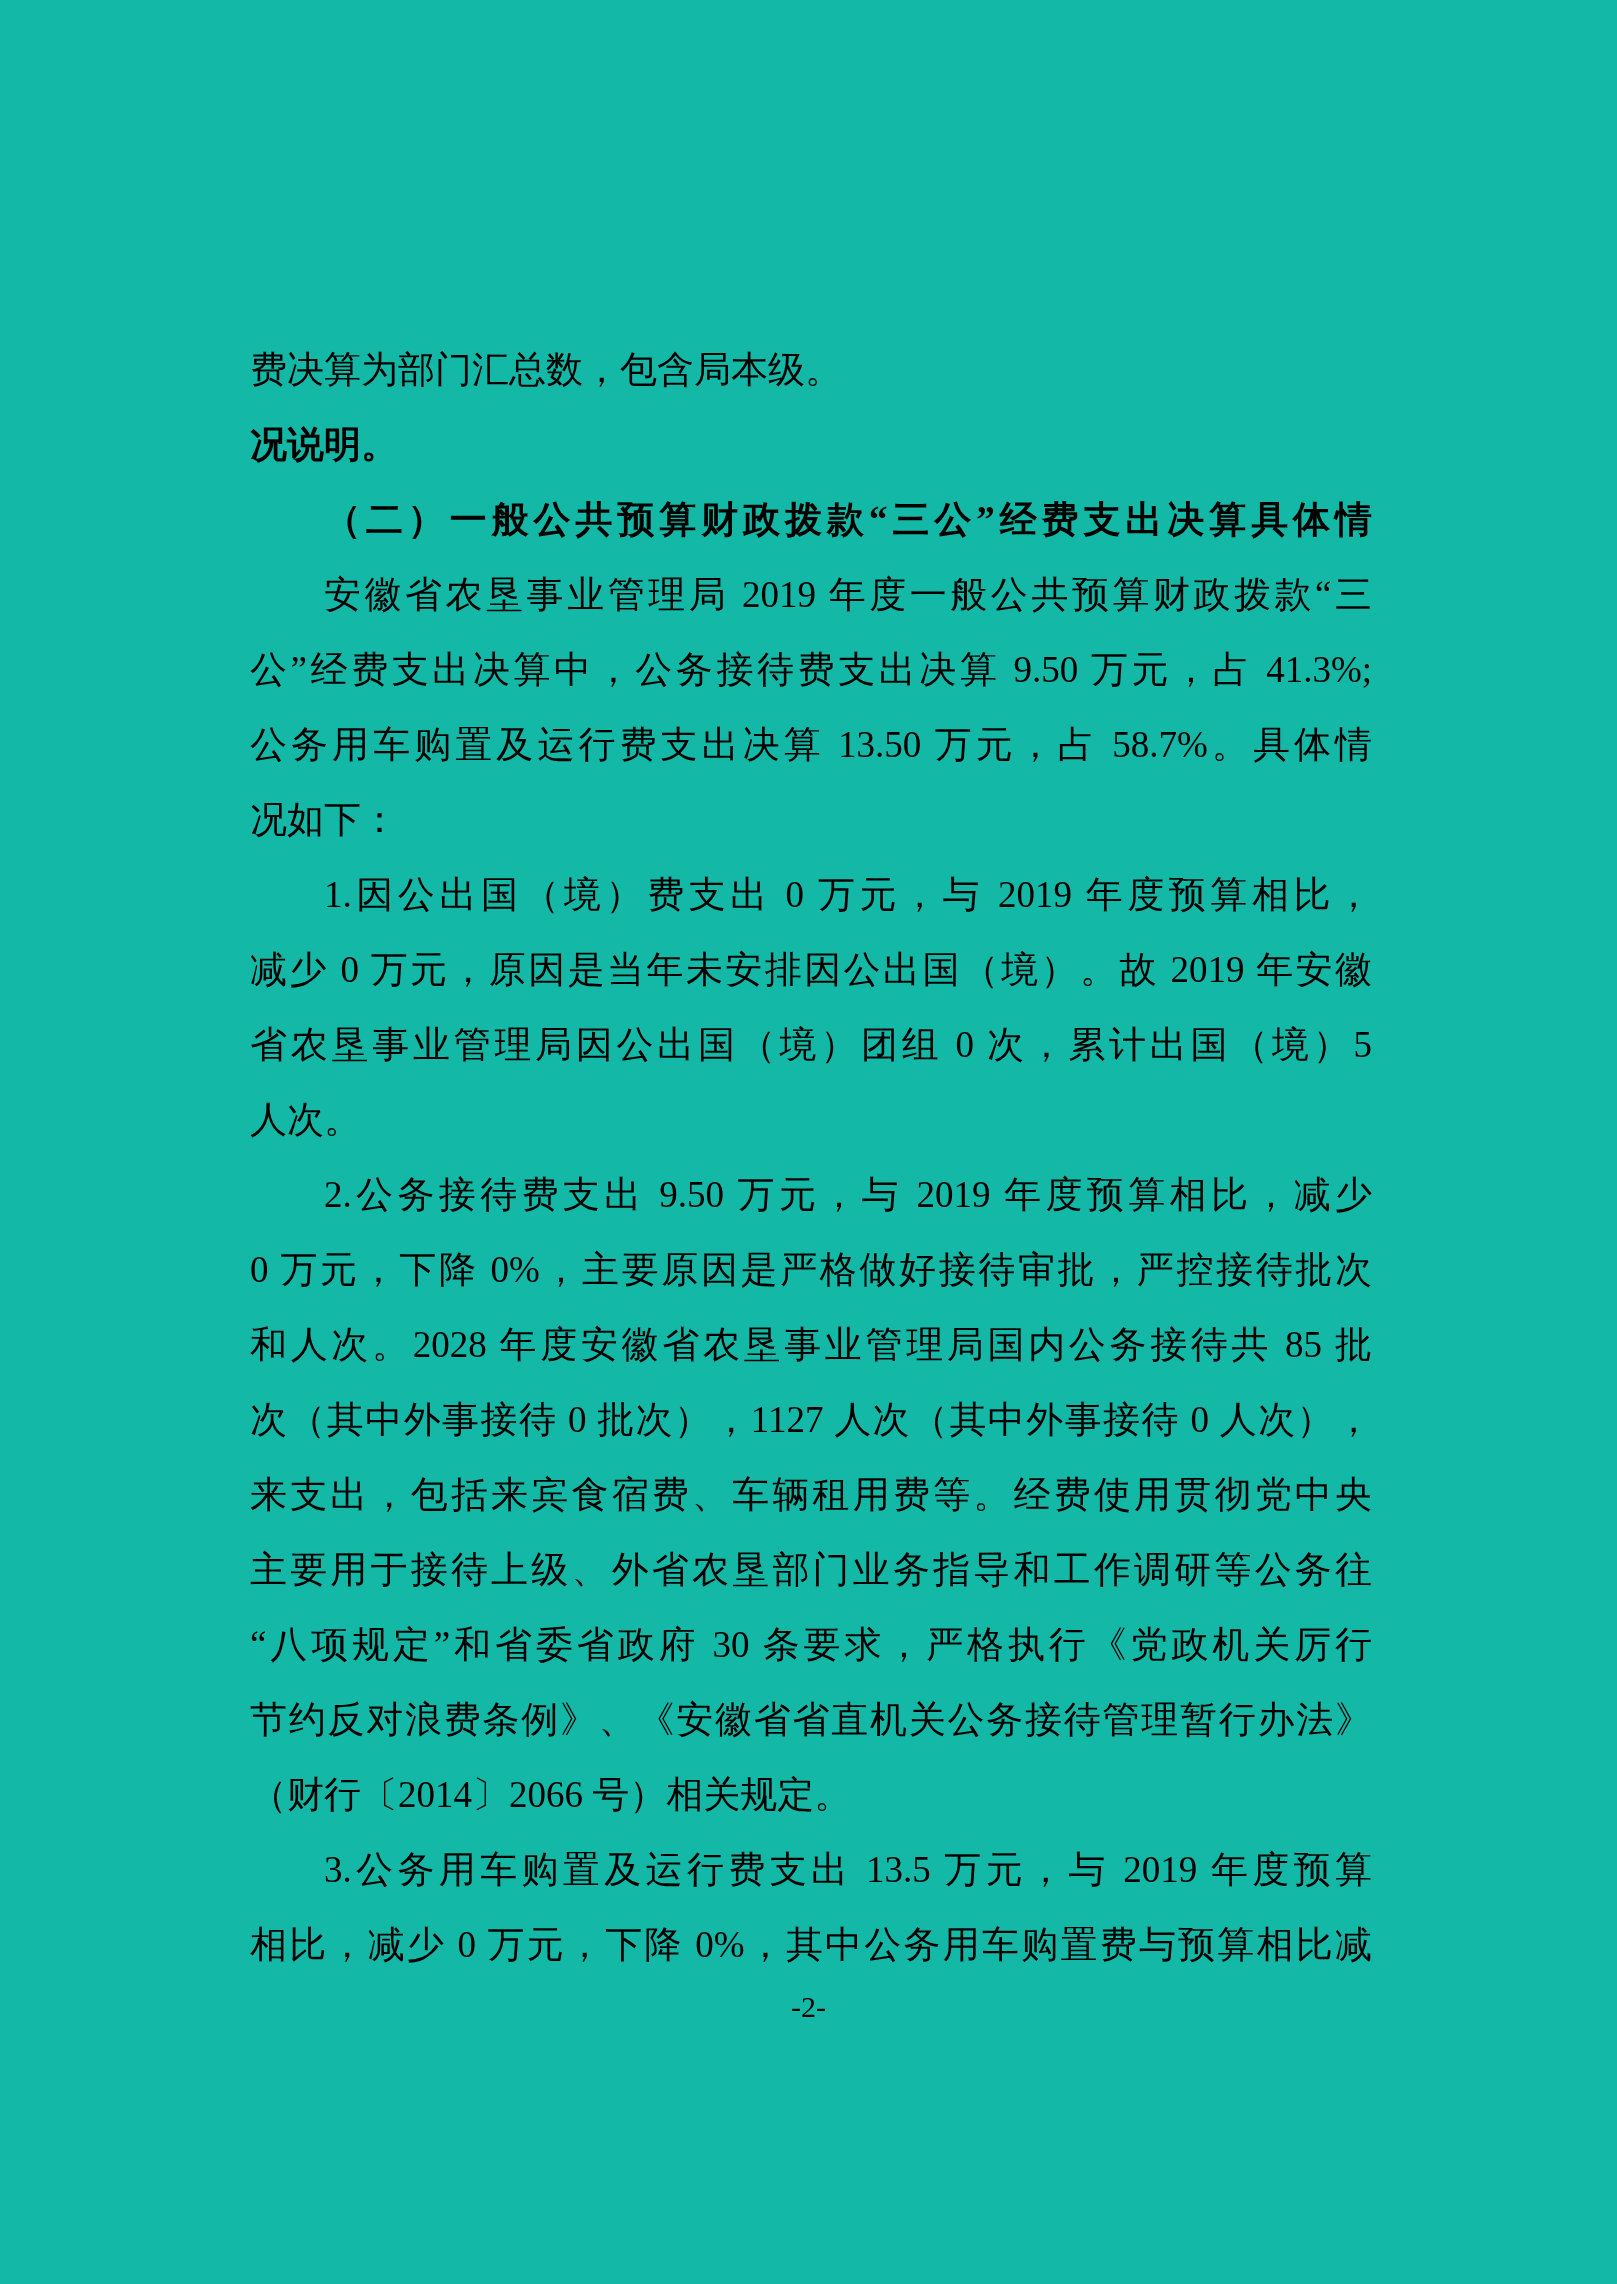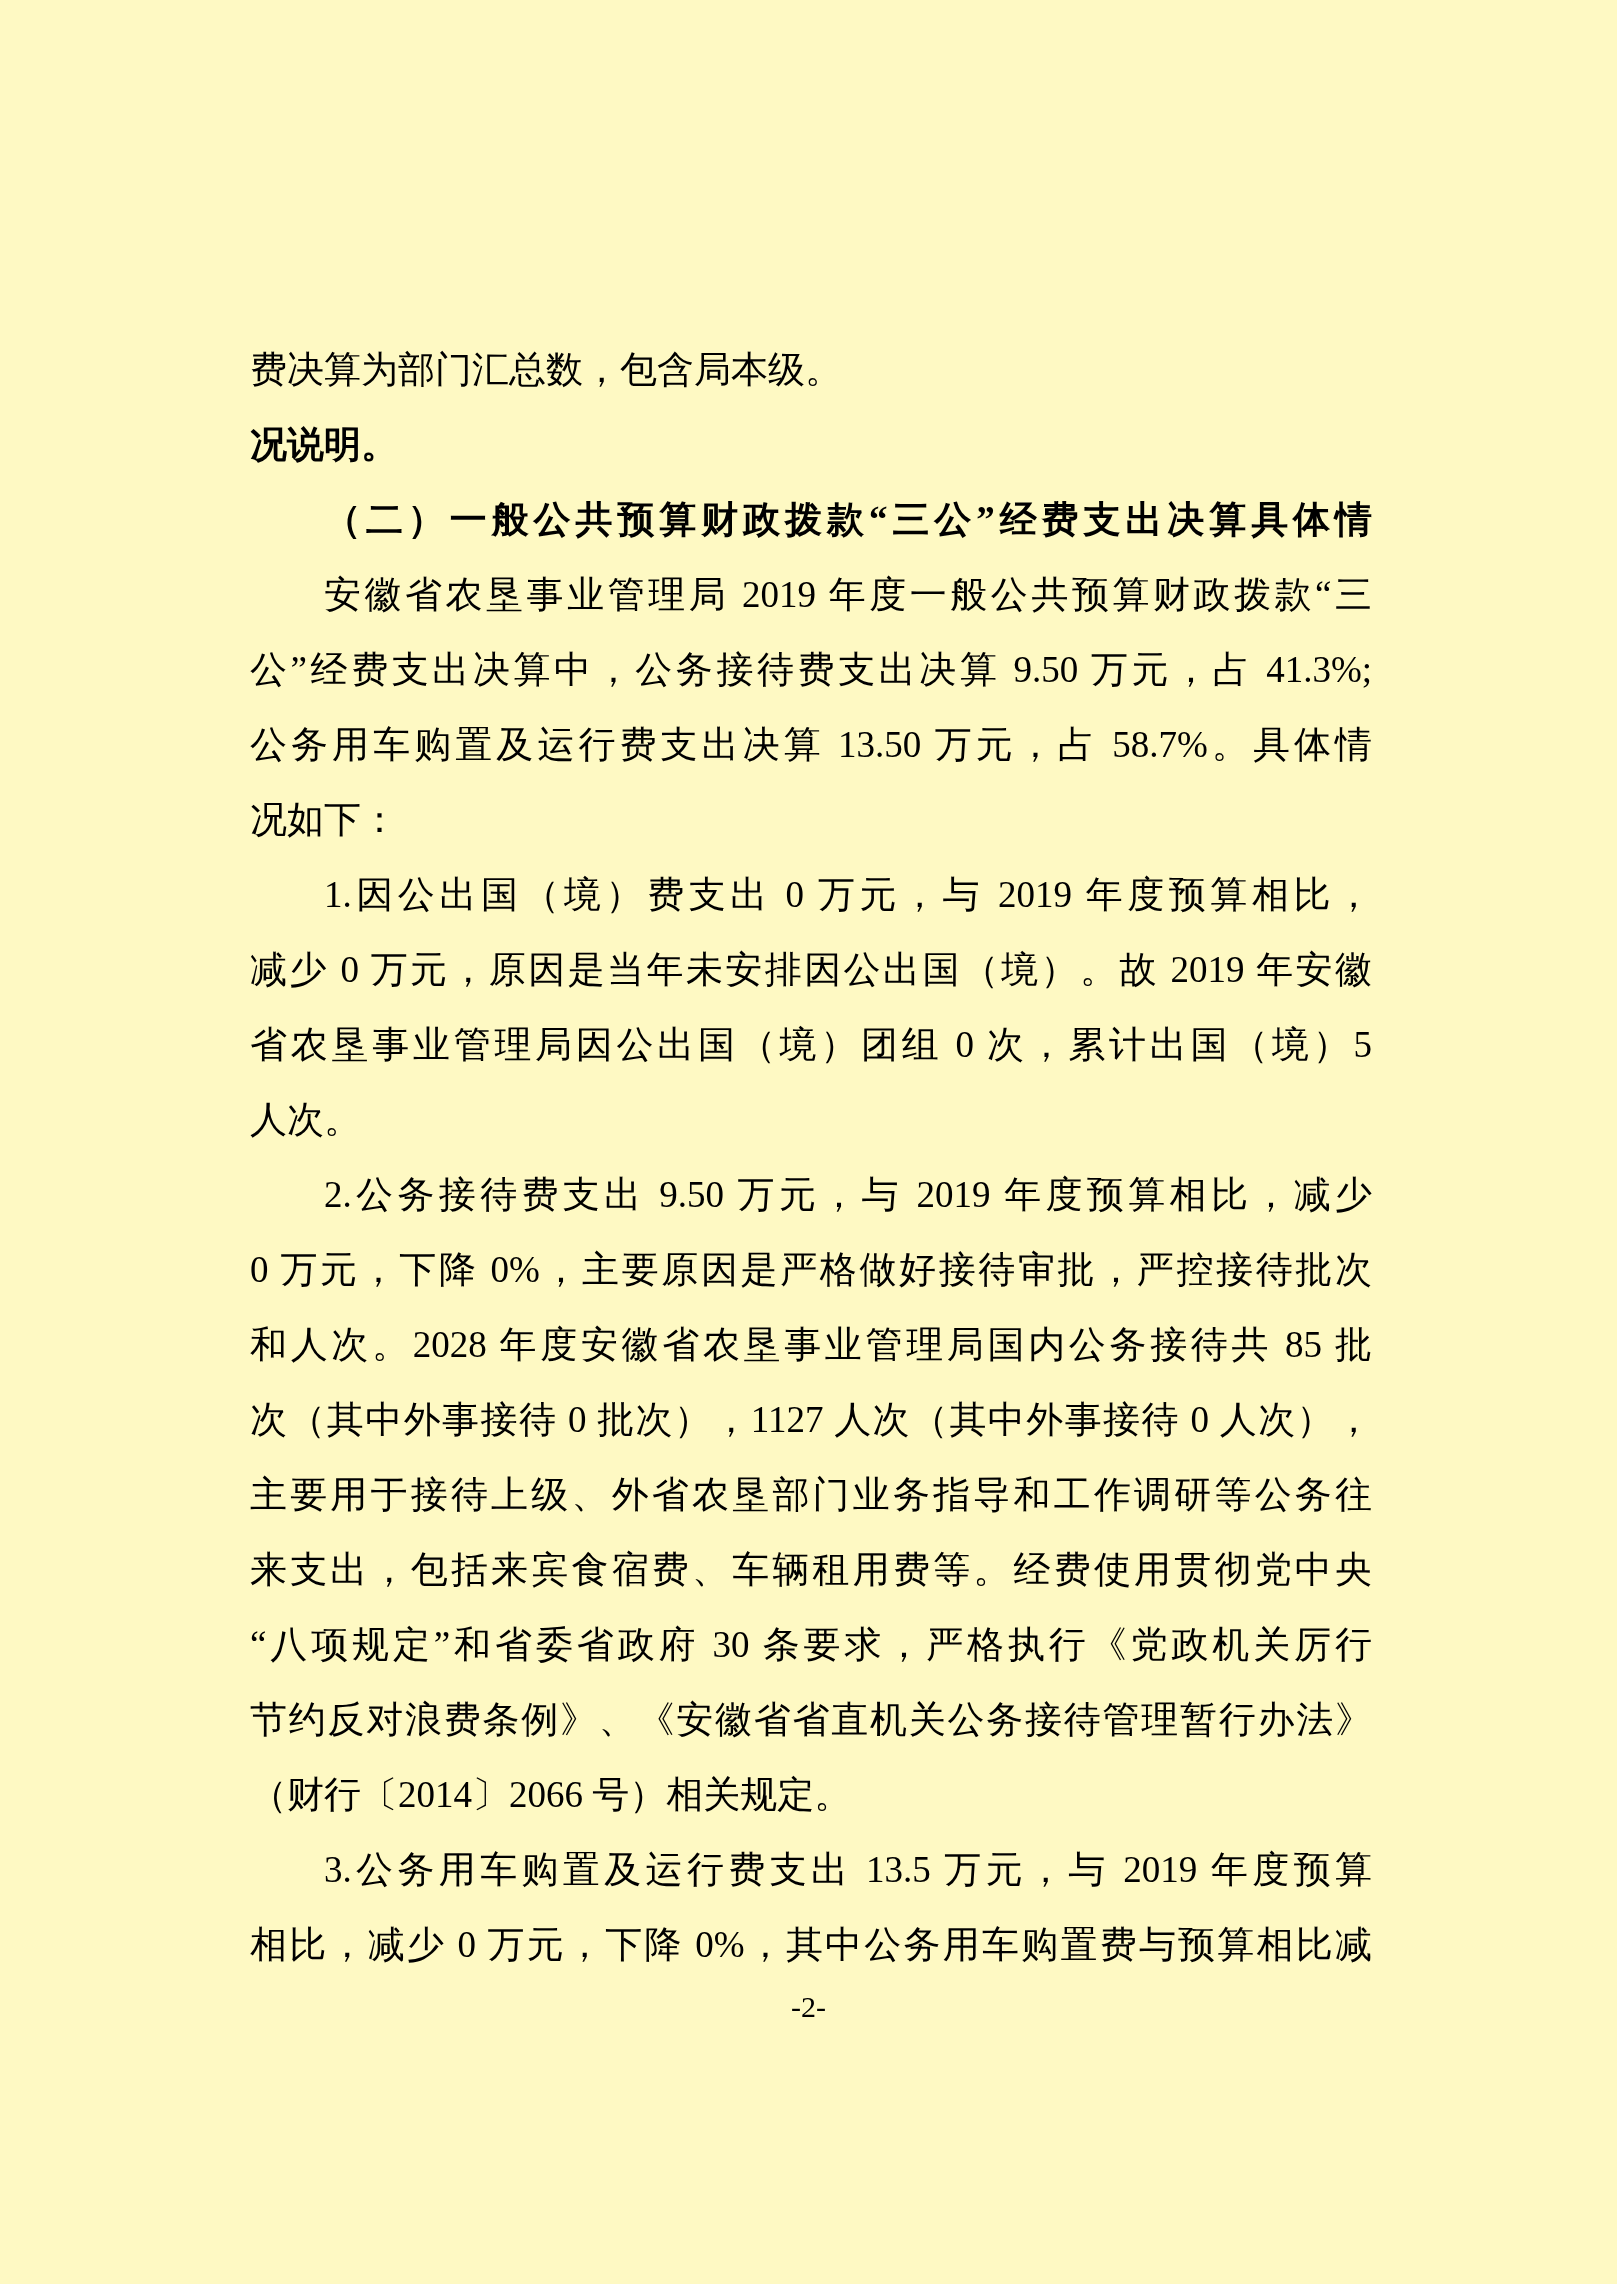--- a/index.html
+++ b/index.html
@@ -4,21 +4,21 @@
 <style>
   html, body {
     margin: 0;
     padding: 0;
     background: #ffffff;
   }
   .page {
     position: relative;
     width: 1617px;
     height: 2284px;
-    background: #fef9c3;
+    background: #14b8a6;
     overflow: hidden;
     font-family: "Liberation Serif", "DejaVu Serif", serif;
     color: #000000;
   }
   .content {
     position: absolute;
     left: 250px;
     top: 332px;
     width: 1122px;
   }
@@ -66,22 +66,22 @@
       <div class="line fill">公务用车购置及运行费支出决算 13.50 万元，占 58.7%。具体情</div>
       <div class="line">况如下：</div>
       <div class="line indent fill">1.因公出国（境）费支出 0 万元，与 2019 年度预算相比，</div>
       <div class="line fill">减少 0 万元，原因是当年未安排因公出国（境）。故 2019 年安徽</div>
       <div class="line fill">省农垦事业管理局因公出国（境）团组 0 次，累计出国（境）5</div>
       <div class="line">人次。</div>
       <div class="line indent fill">2.公务接待费支出 9.50 万元，与 2019 年度预算相比，减少</div>
       <div class="line fill">0 万元，下降 0%，主要原因是严格做好接待审批，严控接待批次</div>
       <div class="line fill">和人次。2028 年度安徽省农垦事业管理局国内公务接待共 85 批</div>
       <div class="line fill">次（其中外事接待 0 批次），1127 人次（其中外事接待 0 人次），</div>
+      <div class="line fill">来支出，包括来宾食宿费、车辆租用费等。经费使用贯彻党中央</div>
       <div class="line fill">主要用于接待上级、外省农垦部门业务指导和工作调研等公务往</div>
-      <div class="line fill">来支出，包括来宾食宿费、车辆租用费等。经费使用贯彻党中央</div>
       <div class="line fill">“八项规定”和省委省政府 30 条要求，严格执行《党政机关厉行</div>
       <div class="line fill">节约反对浪费条例》、《安徽省省直机关公务接待管理暂行办法》</div>
       <div class="line">（财行〔2014〕2066 号）相关规定。</div>
       <div class="line indent fill">3.公务用车购置及运行费支出 13.5 万元，与 2019 年度预算</div>
       <div class="line fill">相比，减少 0 万元，下降 0%，其中公务用车购置费与预算相比减</div>
     </div>
   <div class="footer">-2-</div>
 </div>
 
 

